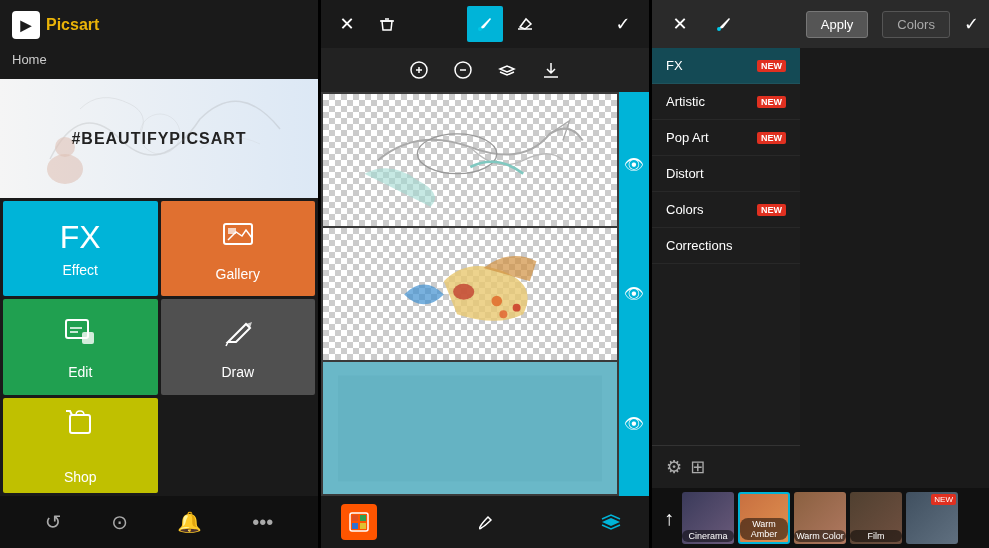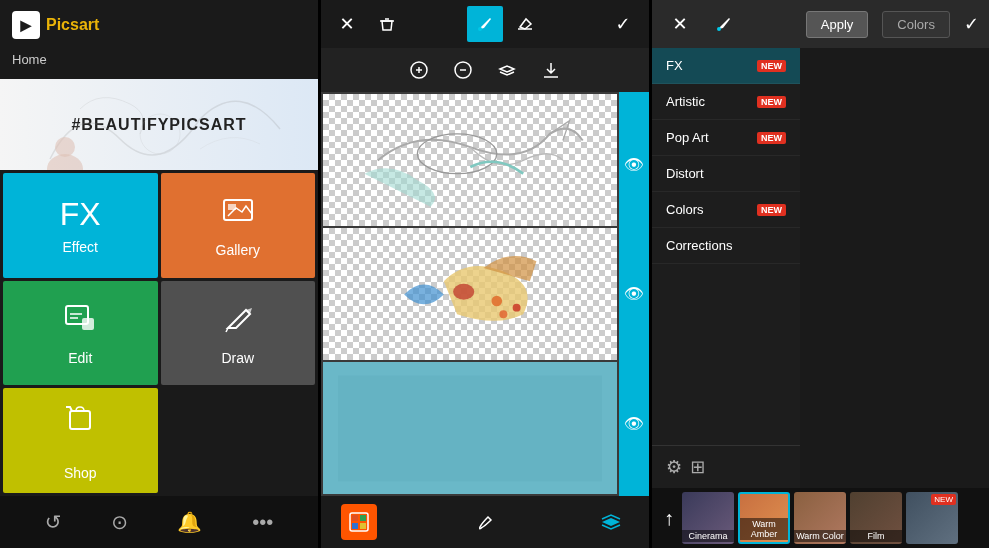--- a/index.html
+++ b/index.html
@@ -53,21 +53,21 @@
     }
 
     .home-nav {
       padding: 2px 12px 12px;
       color: #ccc;
       font-size: 13px;
     }
 
     .hero-banner {
       width: 100%;
-      height: 91px;
+      height: 119px;
       background: linear-gradient(135deg, #e8f0fe 0%, #c8d8f0 50%, #b0c8e8 100%);
       position: relative;
       overflow: hidden;
       flex-shrink: 0;
     }
     .hero-banner-inner {
       width: 100%;
       height: 100%;
       position: relative;
       background: linear-gradient(to right, #f5f5f5, #dce8f5);
@@ -404,20 +404,21 @@
     }
     .preset-thumb-label {
       position: absolute;
       bottom: 2px;
       left: 0; right: 0;
       text-align: center;
       font-size: 9px;
       color: white;
       background: rgba(0,0,0,0.5);
       padding: 1px 0;
+      border-radius: 8px;
     }
     .preset-new-badge {
       position: absolute;
       top: 2px;
       right: 2px;
       background: #e03020;
       color: white;
       font-size: 8px;
       padding: 1px 3px;
       border-radius: 2px;

